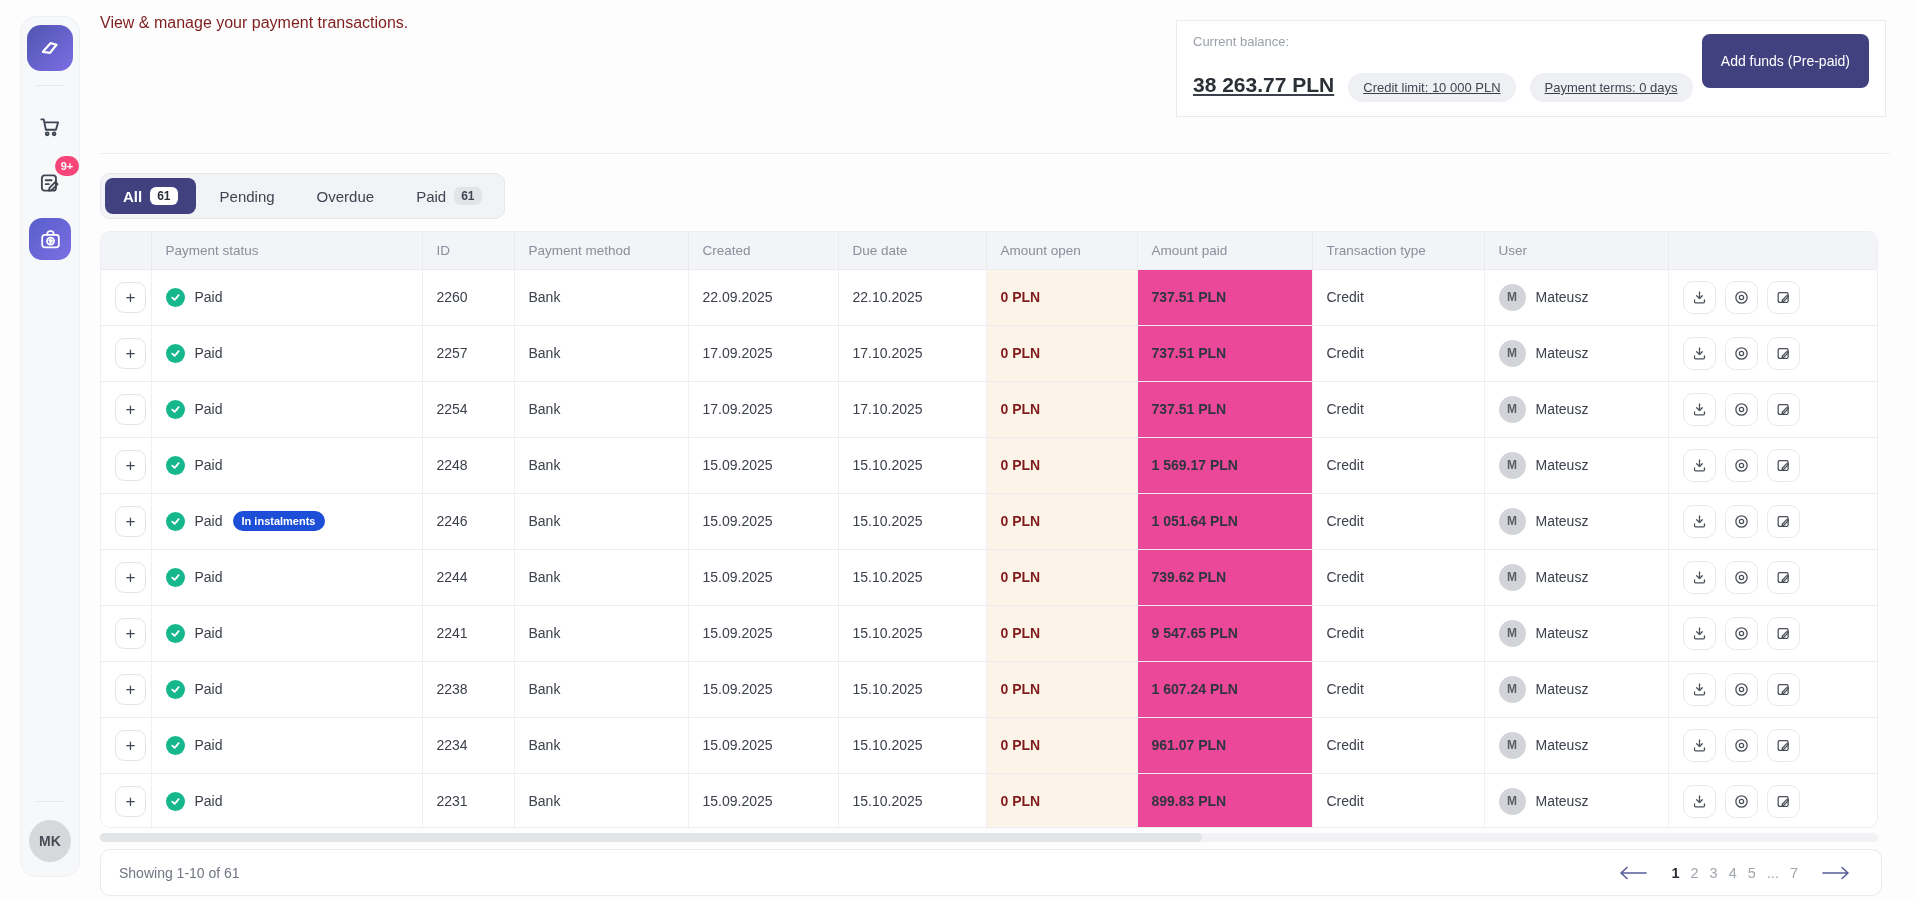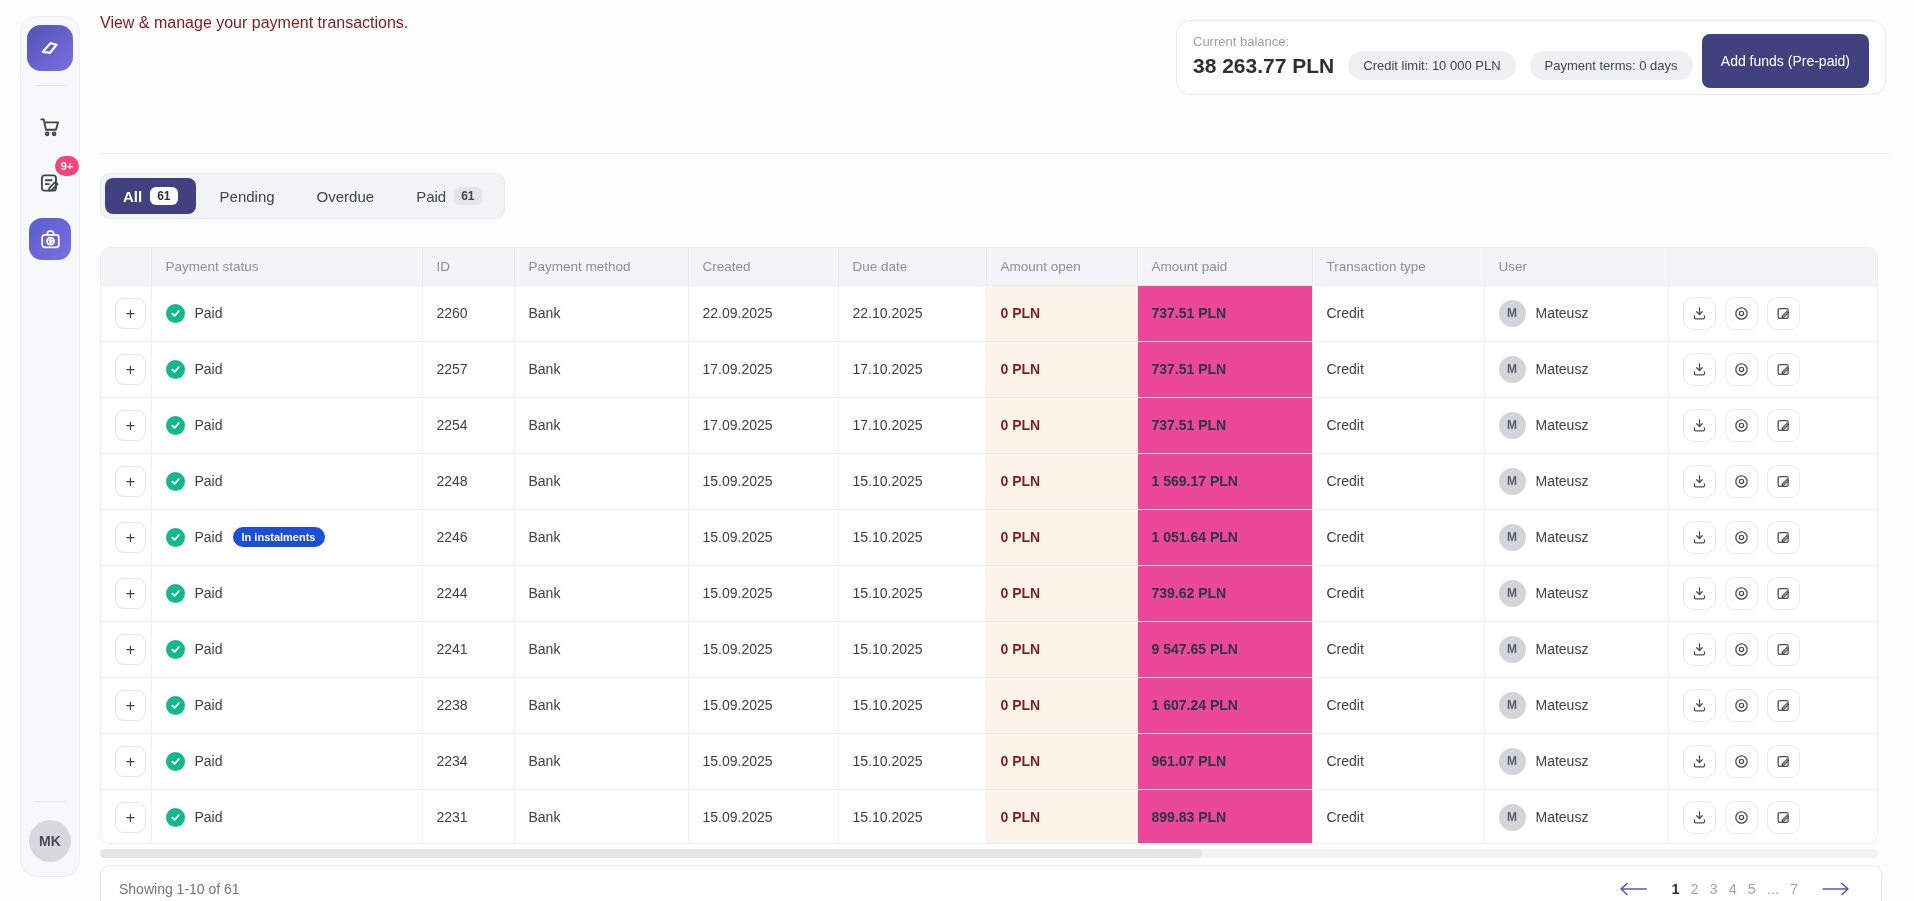--- a/index.html
+++ b/index.html
@@ -26,43 +26,43 @@
   .side-spacer { flex:1; }
   .avatar-mk { width:42px; height:42px; border-radius:50%; background:#d6d8dc; color:#474c55;
     font-size:14px; font-weight:bold; display:flex; align-items:center; justify-content:center; margin-top:12px; }
 
   
   .main { position:absolute; left:100px; top:0; width:1790px; height:901px; }
   .page-header { position:relative; height:140px; border-bottom:1px solid #eceef1; }
   .page-title { font-size:29px; font-weight:600; color:#2b2f36; padding-top:18px; letter-spacing:.2px; }
   .page-subtitle { font-size:16px; color:#7f1d1d; margin-top:14px; }
 
-  .balance-card { position:absolute; right:4px; top:6px; width:710px; height:75px;
-    background:#fff; border:1px solid #e8eaee; border-radius:14px; padding:13px 16px; }
+  .balance-card { position:absolute; right:4px; top:6px; width:710px; height:97px;
+    background:#fff; border:1px solid #e8eaee; border-radius:0; padding:13px 16px; }
   .balance-label { font-size:13px; color:#9aa0ab; }
-  .balance-row { position:absolute; left:16px; bottom:14px; display:flex; align-items:center; gap:14px; }
+  .balance-row { position:absolute; left:16px; bottom:14px; display:flex; align-items:flex-start; gap:14px;text-decoration:underline; }
   .balance-amount { font-size:21px; font-weight:600; color:#2b2f36; }
   .pill { background:#eef0f3; color:#3f4552; font-size:13px; border-radius:15px; padding:7px 15px; }
   .add-funds { position:absolute; right:16px; top:13px; background:#414180; color:#fff;
     border:none; border-radius:8px; font-size:14px; padding:19px 19px; cursor:pointer;
     font-family:"Liberation Sans", sans-serif; }
 
   
   .tabs { display:inline-flex; align-items:center; margin-top:19px; background:#f2f3f6;
     border:1px solid #e6e8ec; border-radius:10px; padding:4px; gap:6px; }
   .tab { display:flex; align-items:center; gap:8px; border:none; background:transparent;
     font-size:15px; color:#3f4552; padding:9px 18px; border-radius:8px; cursor:pointer;
     font-family:"Liberation Sans", sans-serif; }
   .tab.active { background:#414180; color:#fff; font-weight:bold; }
   .tab .count { font-size:12px; font-weight:bold; border-radius:6px; padding:2px 7px; }
   .tab.active .count { background:#fff; color:#2b2f36; }
   .tab .count.gray { background:#e2e4e8; color:#3f4552; }
 
   
-  .table-card { margin-top:28px; width:1778px; height:597px; background:#fff;
+  .table-card { margin-top:12px; width:1778px; height:597px; background:#fff;
     border:1px solid #eceef2; border-radius:10px; overflow:hidden; }
   table { border-collapse:collapse; table-layout:fixed; width:1778px; }
   thead th { background:#f3f4f7; color:#898f9c; font-size:13.5px; font-weight:normal;
     text-align:left; height:37px; padding:0 14px; border-right:1px solid #e9ebef; }
   thead th:last-child { border-right:none; }
   tbody td { height:56px; padding:0 14px; font-size:14px; color:#3b404b;
     border-top:1px solid #eaecef; border-right:1px solid #eff0f3; background:#fff; }
   tbody td:last-child { border-right:none; }
   td.col-open { background:#fcf4e8; font-weight:bold; color:#7f1d1d; }
   td.col-paid { background:#ec4899; font-weight:bold; color:#2f3540; }

